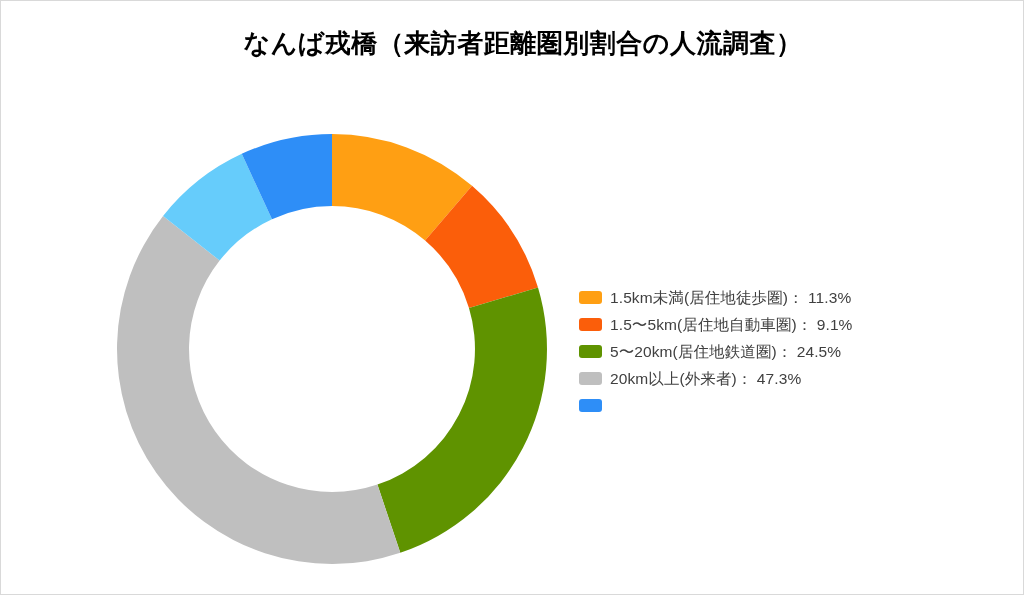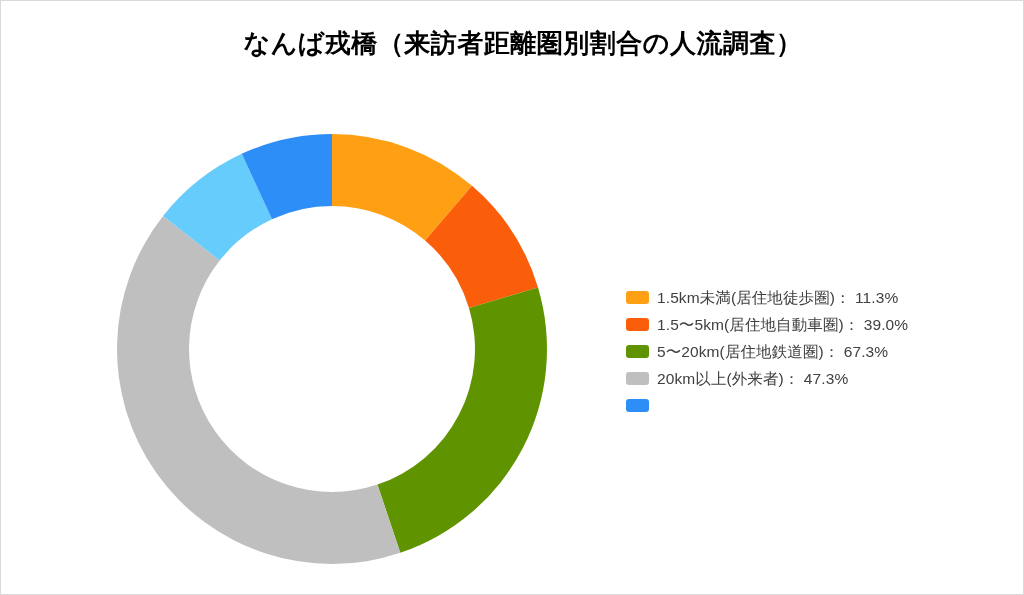--- a/index.html
+++ b/index.html
@@ -56,21 +56,20 @@
     position: absolute;
     left: 578px;
     top: 283px;
     width: 400px;
   }
   .legend-item {
     display: flex;
     align-items: center;
     height: 27px;
     white-space: nowrap;
-    margin-left: 47px;
   }
   .legend-swatch {
     width: 23px;
     height: 13px;
     border-radius: 3px;
     flex: 0 0 auto;
     margin-right: 8px;
   }
   .legend-label {
     color: #404040;
@@ -113,25 +112,25 @@
     </svg>
   </div>
 
   <div id="legend">
       <div class="legend-item">
         <span class="legend-swatch" style="background: rgb(255, 159, 19);"></span>
         <span class="legend-label">1.5km未満(居住地徒歩圏)： 11.3%</span>
       </div>
       <div class="legend-item">
         <span class="legend-swatch" style="background: rgb(251, 94, 10);"></span>
-        <span class="legend-label">1.5〜5km(居住地自動車圏)： 39.0%</span>
+        <span class="legend-label">1.5〜5km(居住地自動車圏)： 9.1%</span>
       </div>
       <div class="legend-item">
         <span class="legend-swatch" style="background: rgb(95, 147, 0);"></span>
-        <span class="legend-label">5〜20km(居住地鉄道圏)： 67.3%</span>
+        <span class="legend-label">5〜20km(居住地鉄道圏)： 24.5%</span>
       </div>
       <div class="legend-item">
         <span class="legend-swatch" style="background: rgb(191, 191, 191);"></span>
         <span class="legend-label">20km以上(外来者)： 47.3%</span>
       </div>
       <div class="legend-item">
         <span class="legend-swatch" style="background: rgb(46, 142, 247);"></span>
       </div>
     </div>
 

